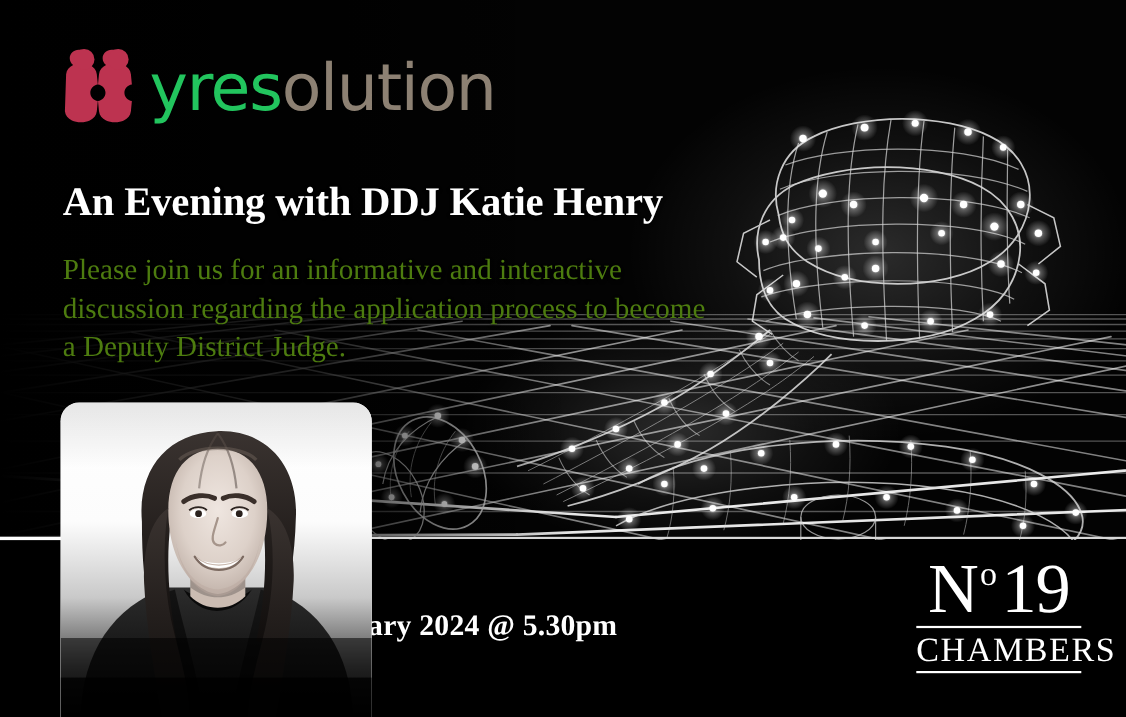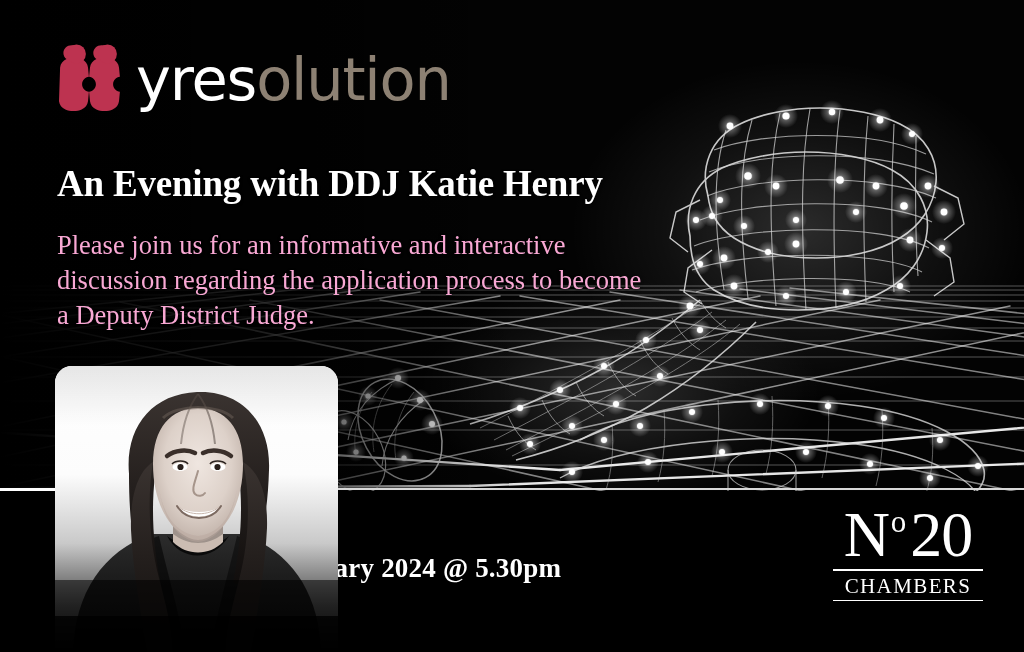--- a/index.html
+++ b/index.html
@@ -73,21 +73,21 @@
   .brand-word {
     font-family: "DejaVu Sans", sans-serif;
     font-size: 59px;
     line-height: 1;
     letter-spacing: -1.2px;
     font-weight: 400;
     white-space: nowrap;
     position: relative;
     top: 2px;
   }
-  .brand-word .w1 { color: #ffffff; }
+  .brand-word .w1 { color: #22c55e; }
   .brand-word .w2 { color: #8d8173; text-align: right; }
 
   
   .headline {
     position: absolute;
     left: 57px;
     top: 163px;
     font-family: "Liberation Serif", serif;
     font-weight: bold;
     font-size: 37px;
@@ -99,21 +99,21 @@
   }
   .subhead {
     position: absolute;
     left: 57px;
     top: 228px;
     width: 600px;
     font-family: "Liberation Serif", serif;
     font-weight: 400;
     font-size: 26.5px;
     line-height: 1.33;
-    color: #f9a8d4;
+    color: #4d7c0f;
     z-index: 12;
     text-shadow: 0 1px 3px rgba(0,0,0,0.9);
   }
 
   
   .portrait {
     position: absolute;
     left: 55px;
     top: 366px;
     width: 283px;
@@ -173,21 +173,21 @@
     letter-spacing: -1px;
     margin-left: 4px;
   }
   .chambers-rule-top {
     height: 2px;
     background: #ffffff;
     margin: 3px 0 4px 0;
   }
   .chambers-word {
     font-family: "Liberation Serif", serif;
-    font-size: 21px;
+    font-size: 31px;
     letter-spacing: 1.4px;
     line-height: 1.05;
     white-space: nowrap;
   }
   .chambers-rule-bot {
     height: 1.5px;
     background: #ffffff;
     margin-top: 3px;
   }
 </style>
@@ -627,20 +627,20 @@
 
       <rect x="0" y="214" width="283" height="72" fill="#000" opacity="0.55"></rect>
       <rect x="0" y="250" width="283" height="36" fill="#000" opacity="0.8"></rect>
     </svg>
   </div>
 
   <div class="event-date">21st February 2024 @ 5.30pm</div>
 
   <div class="chambers">
     <div class="chambers-num">
-      <span>N</span><span class="sup">o</span><span class="eighteen">20</span>
+      <span>N</span><span class="sup">o</span><span class="eighteen">19</span>
     </div>
     <div class="chambers-rule-top"></div>
     <div class="chambers-word">CHAMBERS</div>
     <div class="chambers-rule-bot"></div>
   </div>
 
 </div>
 
 </body></html>

